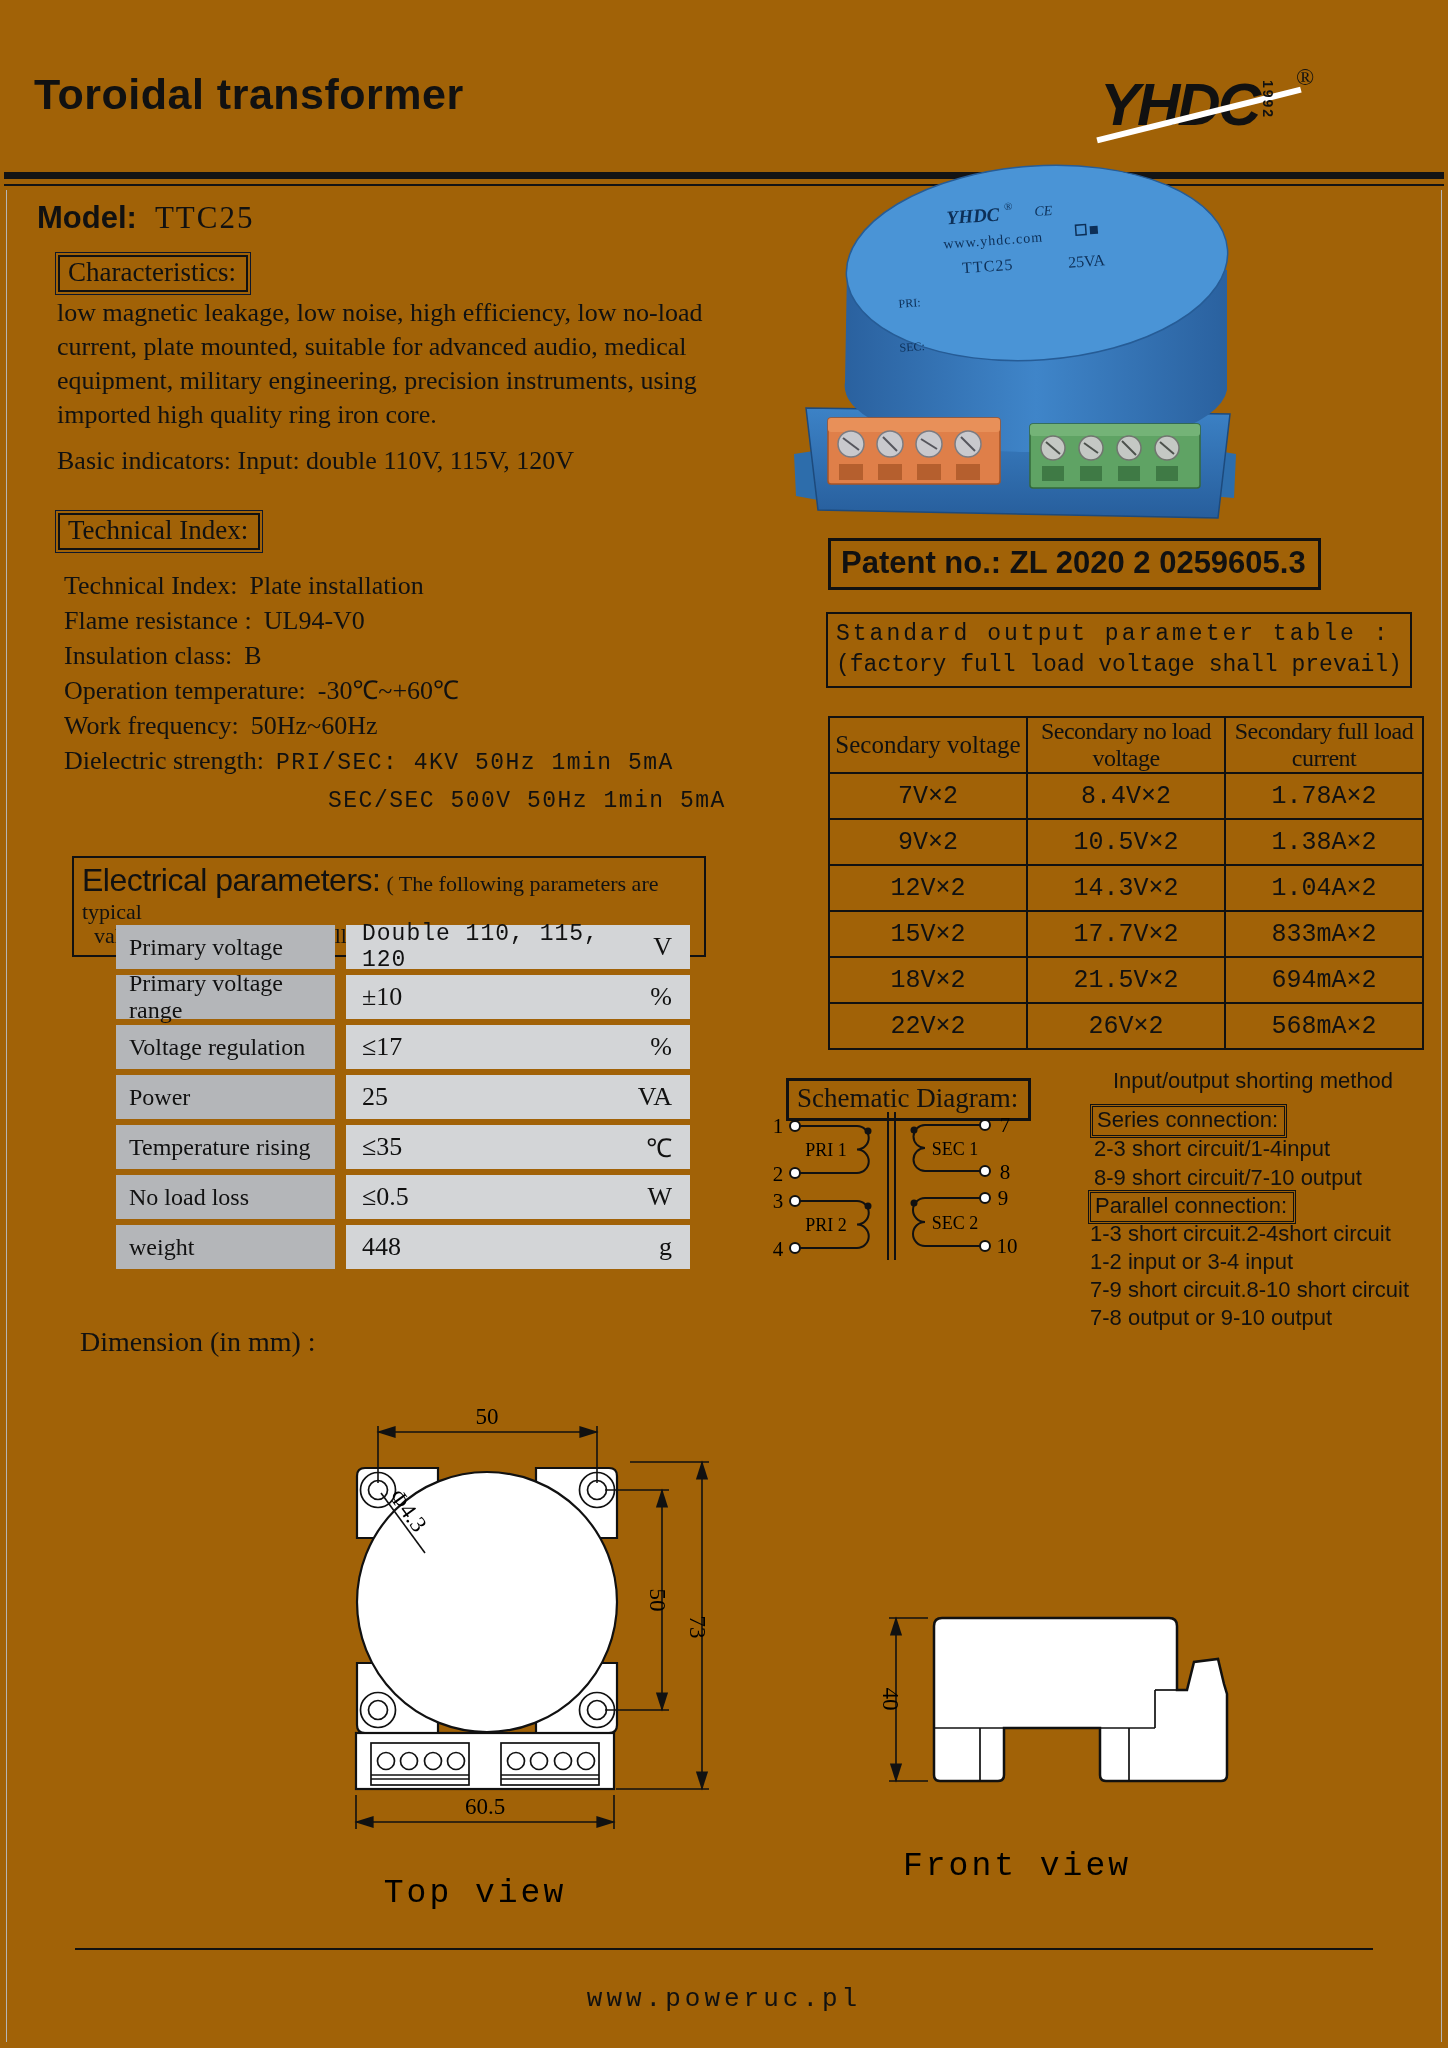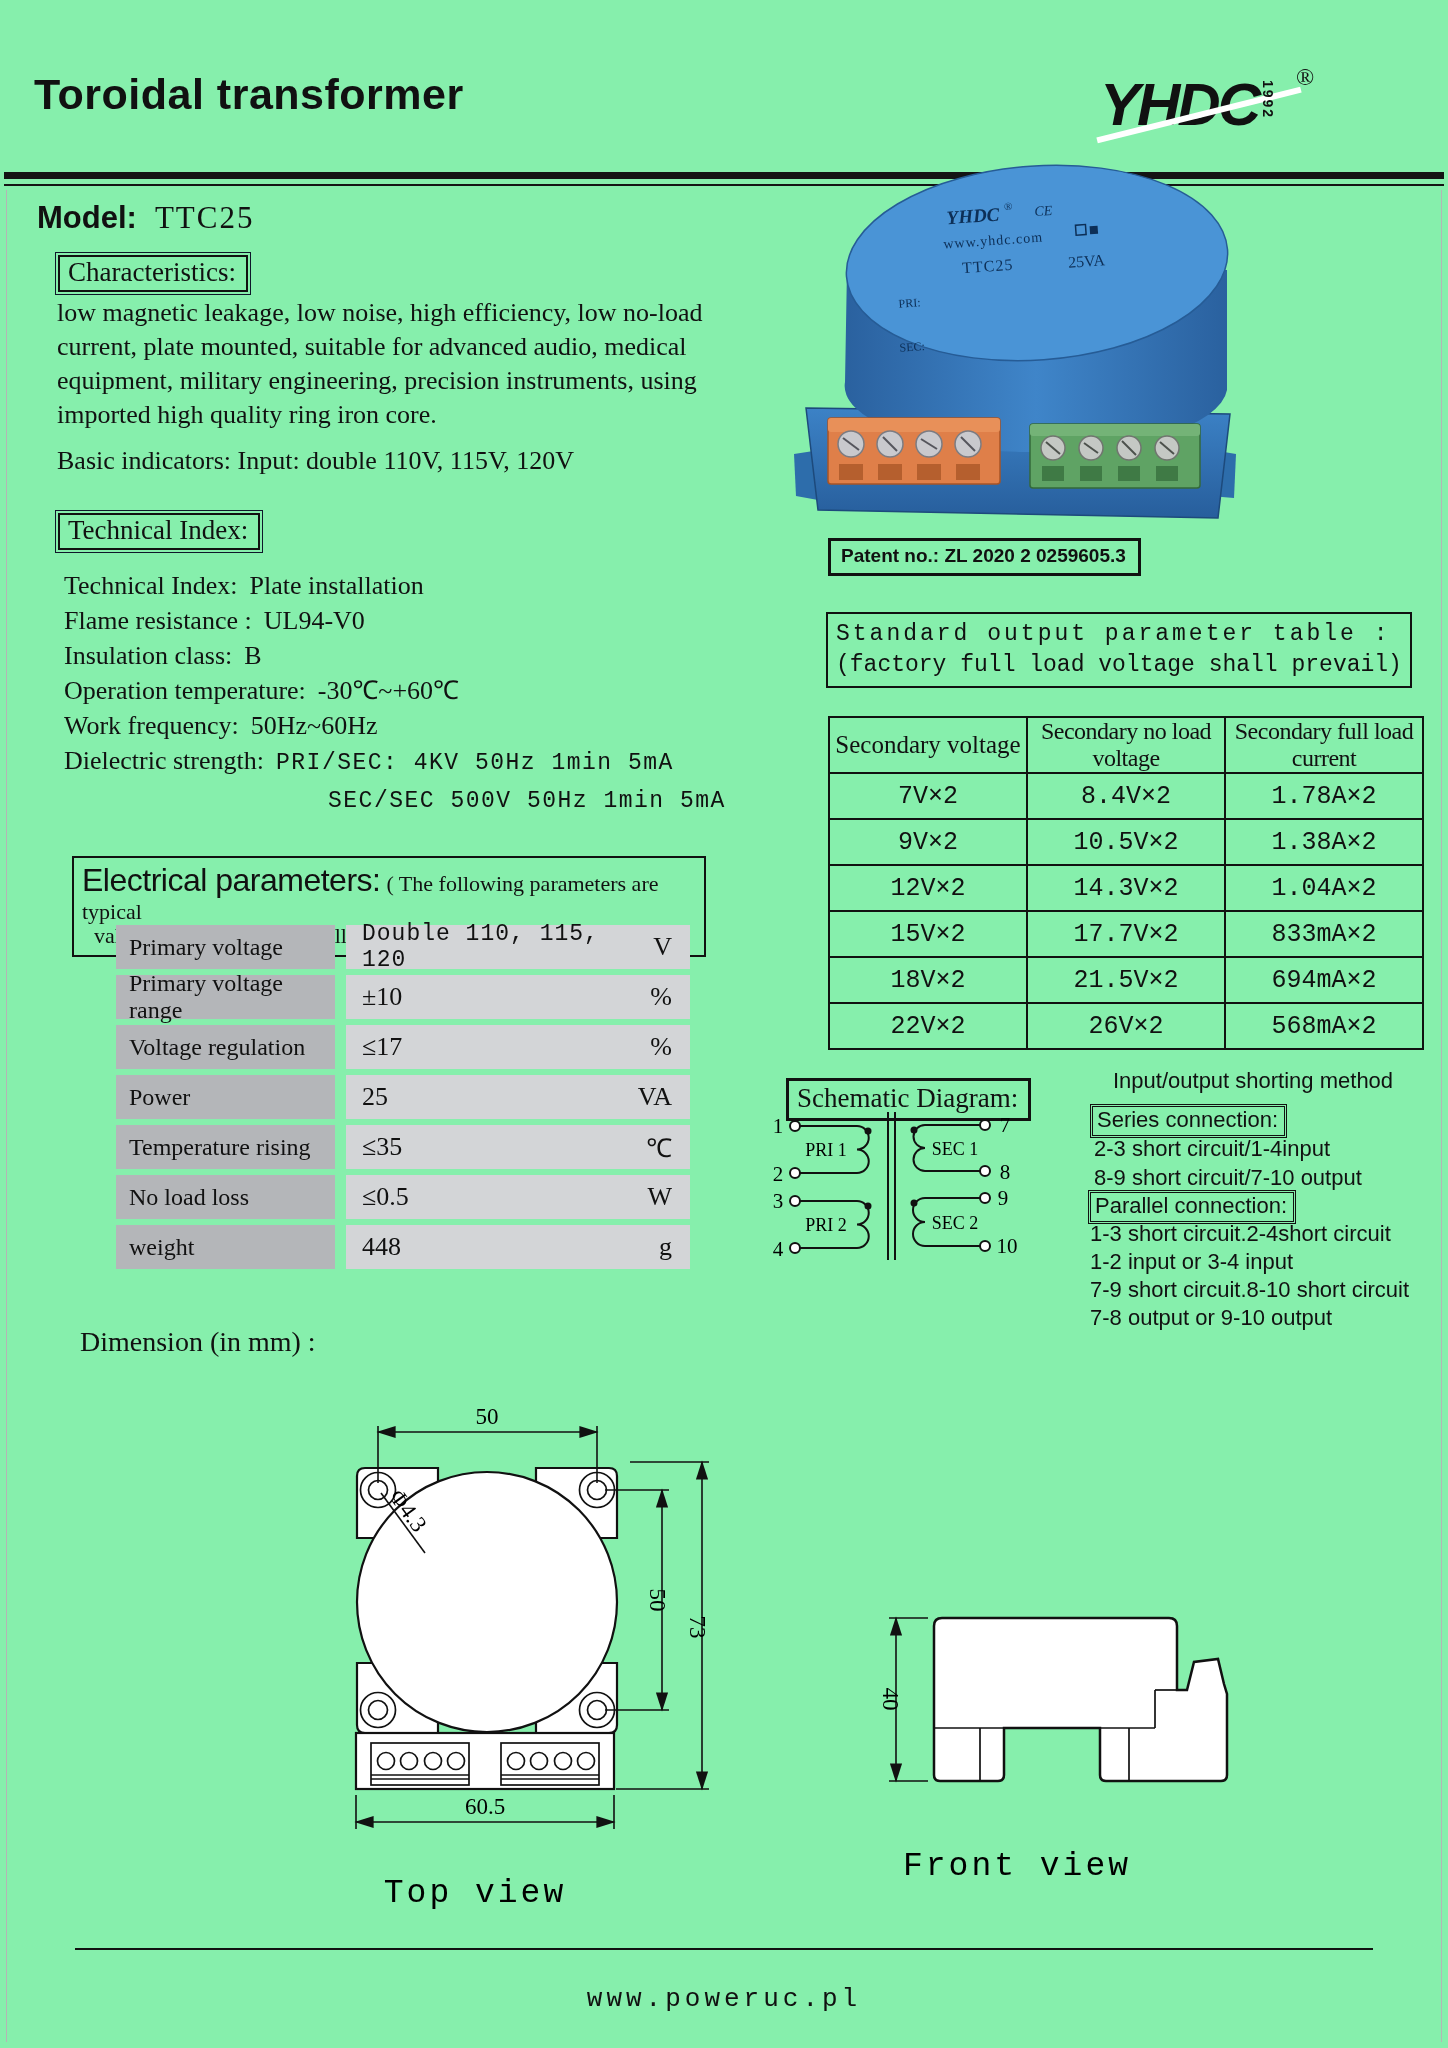--- a/index.html
+++ b/index.html
@@ -1,16 +1,16 @@
 <!DOCTYPE html>
 <html><head>
 <meta charset="utf-8">
 <style>
   html,body{margin:0;padding:0;background:#e8e8e8;}
-  #page{position:relative;width:1448px;height:2048px;background:#86efac;overflow:hidden;
+  #page{position:relative;width:1448px;height:2048px;background:#a16207;overflow:hidden;
         font-family:"Liberation Serif", serif;color:#111;}
   .abs{position:absolute;}
   .sans{font-family:"Liberation Sans", sans-serif;}
 
   
   #title{left:34px;top:70px;font-size:43px;font-weight:700;letter-spacing:.5px;}
   #rule-thick{left:4px;top:172px;width:1440px;border-top:7px solid #141414;}
   #rule-thin{left:4px;top:184px;width:1440px;border-top:2px solid #141414;}
   #edge-l{left:6px;top:190px;width:0;height:1852px;border-left:1px solid #b5b5b5;}
   #edge-r{left:1441px;top:190px;width:0;height:1852px;border-left:1px solid #b5b5b5;}
@@ -52,21 +52,21 @@
   .ep-lab{width:219px;background:#b4b6b9;font-size:24px;display:flex;align-items:center;
           padding-left:13px;box-sizing:border-box;}
   .ep-valcell{flex:1;background:#d3d5d7;margin-left:11px;display:flex;align-items:center;
           font-size:26px;padding:0 18px 0 16px;box-sizing:border-box;justify-content:space-between;}
   .ep-valcell .v{}
   .ep-valcell .u{}
   .ep-valcell .vm{font-family:"Liberation Mono",monospace;font-size:23px;letter-spacing:1px;}
 
   
   #patent{left:828px;top:538px;border:3px solid #111;padding:4px 12px 6px 10px;
-          font-size:19px;font-weight:700;font-family:"Liberation Sans",sans-serif;white-space:nowrap;}
+          font-size:31px;font-weight:700;font-family:"Liberation Sans",sans-serif;white-space:nowrap;}
   #stdbox{left:826px;top:612px;border:2px solid #111;padding:5px 8px;font-family:"Liberation Mono",monospace;
           font-size:23px;line-height:31px;white-space:nowrap;}
   #stdbox .l1{letter-spacing:3px;}
   #outtab{left:828px;top:716px;border-collapse:collapse;}
   #outtab td,#outtab th{border:2px solid #111;text-align:center;padding:0;}
   #outtab th{width:196px;height:46px;font-weight:400;}
   #outtab .h1{font-size:25px;border-radius:6px;}
   #outtab .h2{font-size:24px;letter-spacing:-.5px;}
   #outtab td{height:44px;font-family:"Liberation Mono",monospace;font-size:25px;}
 

